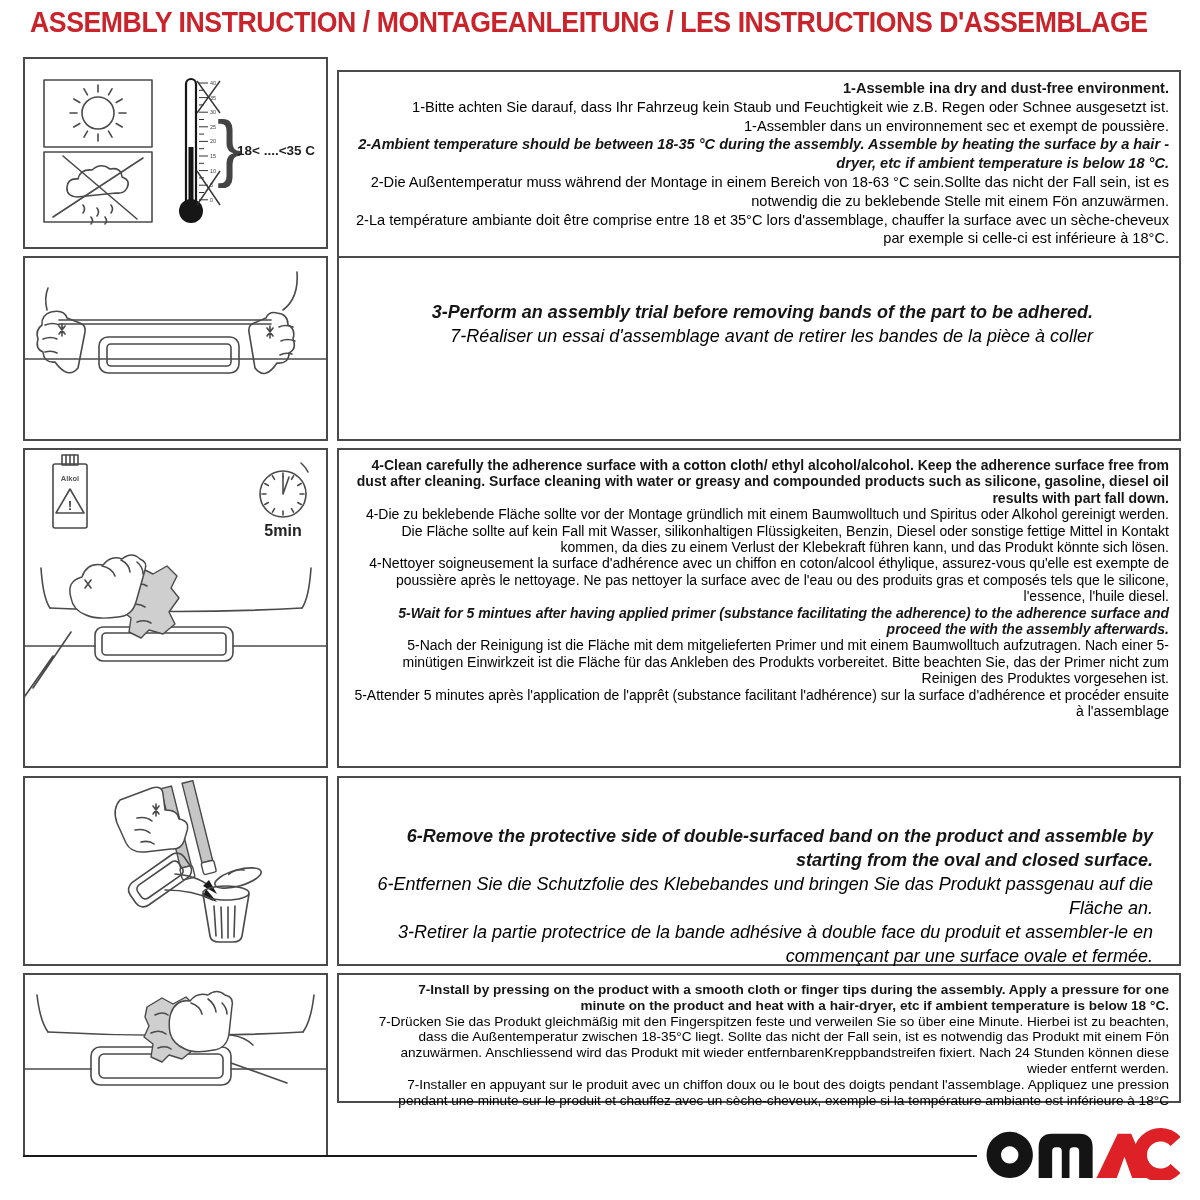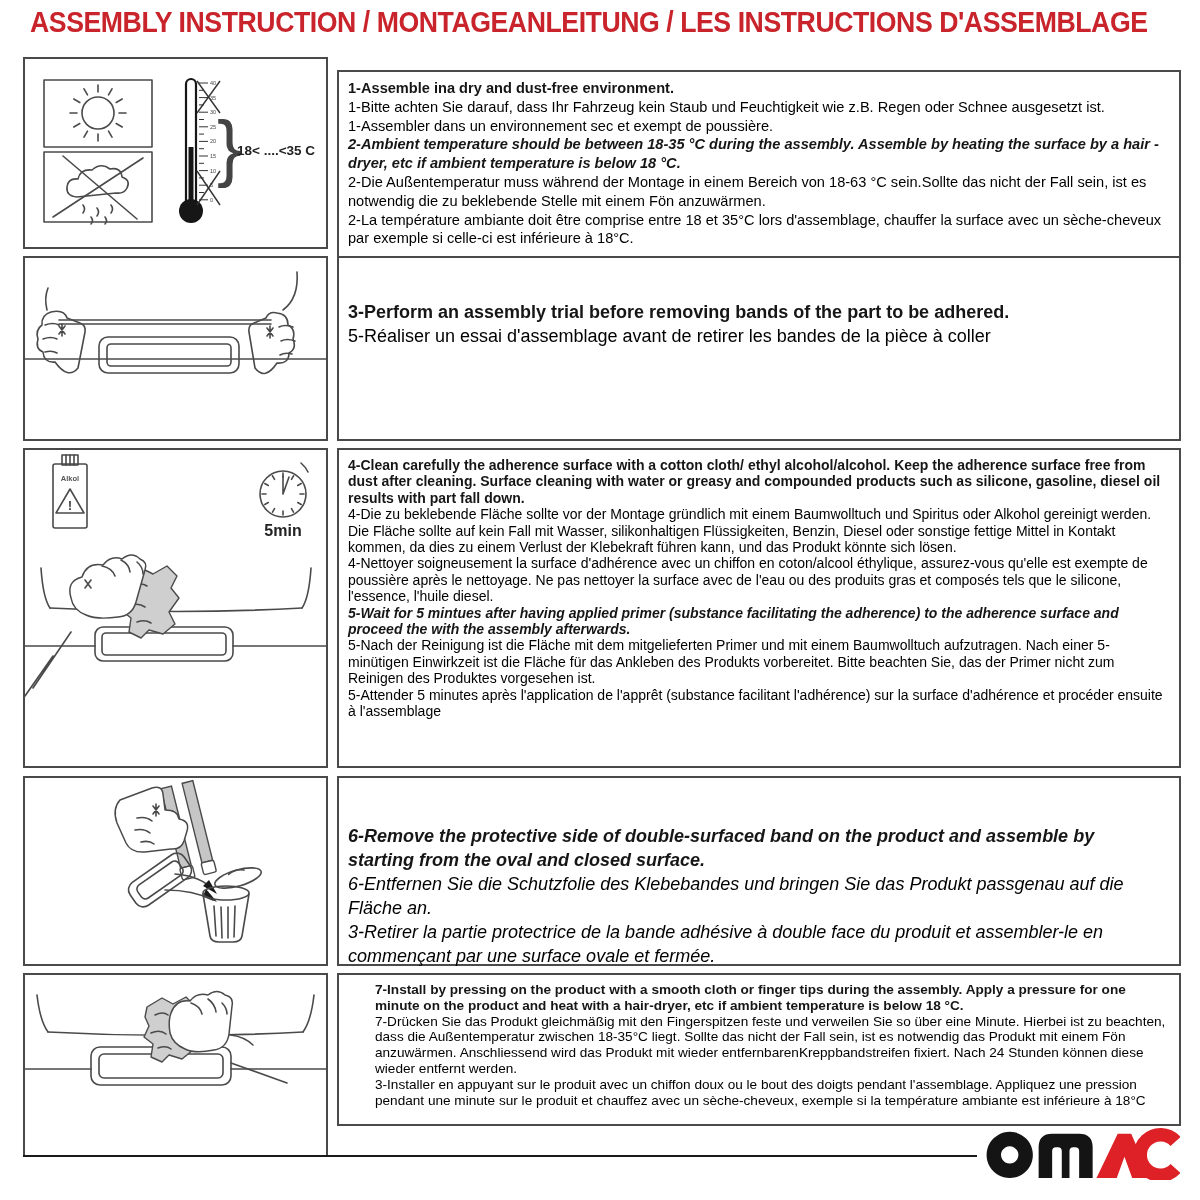--- a/index.html
+++ b/index.html
@@ -1,38 +1,38 @@
 <!DOCTYPE html>
 <html><head>
 <meta charset="utf-8">
 <style>
   html,body { margin:0; padding:0; background:#ffffff; }
   .page {
     position:relative; width:1200px; height:1200px; background:#fff;
-    font-family:"Liberation Sans", sans-serif; overflow:hidden;
+    font-family:"Liberation Sans", sans-serif; overflow:hidden;text-align:right;
   }
   .title {
     position:absolute; left:30px; top:6px; margin:0;
     font-size:29px; font-weight:bold; letter-spacing:-0.5px;
     color:#c9242b; white-space:nowrap;
     transform:scaleX(0.92); transform-origin:left center;
   }
   .box {
     position:absolute; box-sizing:border-box;
     border:2px solid #4a4a4a; background:#fff;
   }
   .illus { left:23px; width:305px; }
   .textcol { left:337px; width:844px; padding:7px 10px 4px 9px; }
   .textcol p { margin:0; }
   .para { color:#000000; }
   .b { font-weight:bold; color:#161616; }
   .gap { margin-top:15px;font-style:italic; }
   .r1 .para { font-size:14.6px; line-height:18.8px; }
   .r2 { padding-top:42px; }
-  .r2 .para { font-size:18px; line-height:24px; max-width:745px; }
+  .r2 .para { font-size:18px; line-height:24px; max-width:745px;font-style:italic; }
   .r3 .para { font-size:14px; line-height:16.4px; }
   .r4 { padding-top:46px;font-style:italic; }
   .r4 .para { font-size:18px; line-height:24px; max-width:805px; }
   .r5 .para { font-size:13.6px; line-height:15.8px; }
   .footer-rule {
     position:absolute; left:23px; top:1155px; width:954px; height:2px;
     background:#1a1a1a;
   }
   .logo { position:absolute; left:986px; top:1126px; }
   svg { display:block; }
@@ -152,21 +152,21 @@
       <g>
         <path class="sk" stroke-width="1.4" fill="#fff" d="M252,55 q11,1 11,12 q8,4 5,14 q4,10 -4,14 q0,11 -12,10 q-12,18 -22,5 l-6,-36 q-1,-7 5,-9 l12,-5 q3,-7 11,-5 z"></path>
         <path class="sk" stroke-width="1.1" d="M268,69 q-8,-3 -14,0 M270,83 q-8,-3 -14,0 M267,96 q-7,-2 -12,1"></path>
         <path class="sk" stroke-width="1.1" d="M242,70 l6,8 m0,-8 l-6,8 m3,-10 v12"></path>
         <path class="sk" stroke-width="1.4" d="M258,52 q16,-12 14,-38"></path>
       </g>
     </svg>
   </div>
   <div class="box textcol r2" style="top:256px;height:185px;">
     <p class="para b">3-Perform an assembly trial before removing bands of the part to be adhered.</p>
-    <p class="para">5-Réaliser un essai d'assemblage avant de retirer les bandes de la pièce à coller</p>
+    <p class="para">7-Réaliser un essai d'assemblage avant de retirer les bandes de la pièce à coller</p>
   </div>
 
   <div class="box illus" style="top:448px;height:320px;">
     <svg width="301" height="316" viewBox="0 0 301 316">
       <g>
         <rect class="sk" stroke-width="1.4" x="28" y="14" width="34" height="64" rx="2"></rect>
         <rect class="sk" stroke-width="1.4" x="37" y="5" width="16" height="10"></rect>
         <path class="sk" stroke-width="1" d="M41,5 v10 M45,5 v10 M49,5 v10"></path>
         <text x="45" y="31" text-anchor="middle" font-size="7.5" font-weight="700" fill="#555">Alkol</text>
         <path class="sk" stroke-width="1.4" d="M45,39 L59,63 L31,63 Z"></path>
@@ -283,24 +283,24 @@
       </g>
       <g>
         <path stroke="#4a4a4a" stroke-width="1.4" fill="#cfcfcf" stroke-linejoin="round" d="M122,32 l15,-9 l11,6 l13,-7 l9,9 l-5,11 l7,9 l-9,13 l5,11 l-11,9 l-13,-4 l-7,7 l-11,-5 l2,-13 l-9,-7 l5,-11 l-4,-9 z"></path>
         <path class="sk" stroke-width="1.1" d="M130,40 q8,-4 13,0 M126,58 q9,-4 15,1 M133,73 q8,-3 13,1"></path>
         <path stroke="#4a4a4a" stroke-width="1.5" fill="#ffffff" stroke-linejoin="round" d="M146,38 q5,-14 19,-12 q7,-9 18,-6 q9,-7 17,0 q9,2 7,11 l-3,28 q-2,14 -15,16 q-19,4 -29,-1 q-12,-5 -15,-16 q-2,-12 1,-20 z"></path>
         <path class="sk" stroke-width="1.1" d="M166,28 q9,3 11,11 M183,24 q7,5 8,13 M197,28 q5,5 5,11"></path>
         <path class="sk" stroke-width="1.4" d="M206,60 q14,2 22,10"></path>
       </g>
     </svg>
   </div>
-  <div class="box textcol r5" style="top:973px;height:153px;padding-left:36px;">
+  <div class="box textcol r5" style="top:973px;height:130px;padding-left:36px;">
     <p class="para b">7-Install by pressing on the product with a smooth cloth or finger tips during the assembly. Apply a pressure for one minute on the product and heat with a hair-dryer, etc if ambient temperature is below 18 °C.</p>
     <p class="para">7-Drücken Sie das Produkt gleichmäßig mit den Fingerspitzen feste und verweilen Sie so über eine Minute. Hierbei ist zu beachten, dass die Außentemperatur zwischen 18-35°C liegt. Sollte das nicht der Fall sein, ist es notwendig das Produkt mit einem Fön anzuwärmen. Anschliessend wird das Produkt mit wieder entfernbarenKreppbandstreifen fixiert. Nach 24 Stunden können diese wieder entfernt werden.</p>
-    <p class="para">3-Installer en appuyant sur le produit avec un chiffon doux ou le bout des doigts pendant l'assemblage. Appliquez une pression pendant une minute sur le produit et chauffez avec un sèche-cheveux, exemple si la température ambiante est inférieure à 18°C</p>
+    <p class="para">7-Installer en appuyant sur le produit avec un chiffon doux ou le bout des doigts pendant l'assemblage. Appliquez une pression pendant une minute sur le produit et chauffez avec un sèche-cheveux, exemple si la température ambiante est inférieure à 18°C</p>
   </div>
 
   <div class="footer-rule"></div>
   <div class="logo">
     <svg width="194" height="54" viewBox="0 0 200 56">
       <path fill="#141414" fill-rule="evenodd" d="M24,6 a24,24 0 1 0 0.01,0 Z M24,21 a9,9 0 1 1 -0.01,0 Z"></path>
       <path fill="#141414" fill-rule="evenodd" d="M54,54 V22 q0,-14 14,-14 h28 q14,0 14,14 v32 h-14 v-28 q0,-4 -4,-4 h-2 q-4,0 -4,4 v28 h-8 v-28 q0,-4 -4,-4 h-2 q-4,0 -4,4 v28 z"></path>
       <path fill="#dd2127" fill-rule="evenodd" d="M136,8 h14 l20,46 h-56 z M143,32 l8,22 h-16 z"></path>
       <path fill="none" stroke="#dd2127" stroke-width="14" d="M196,16 A21,21 0 1 0 196,44"></path>
     </svg>

